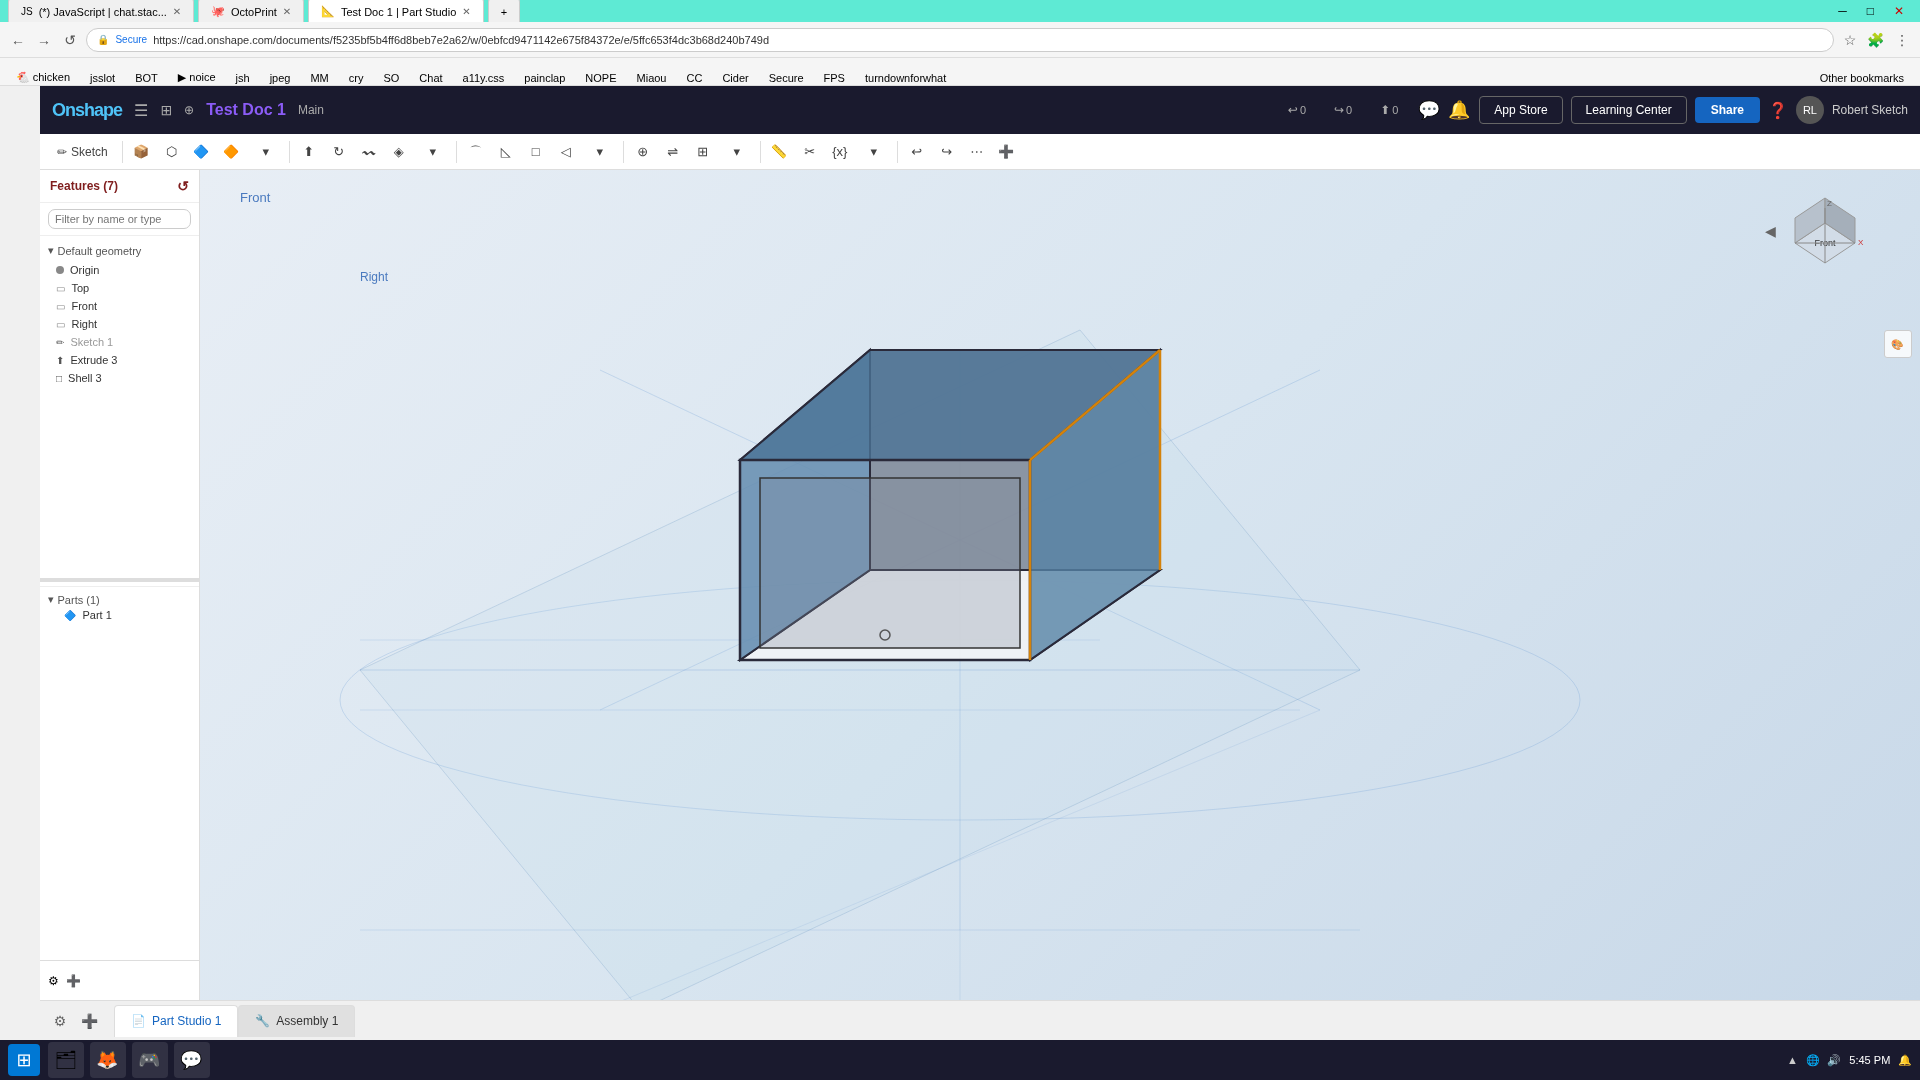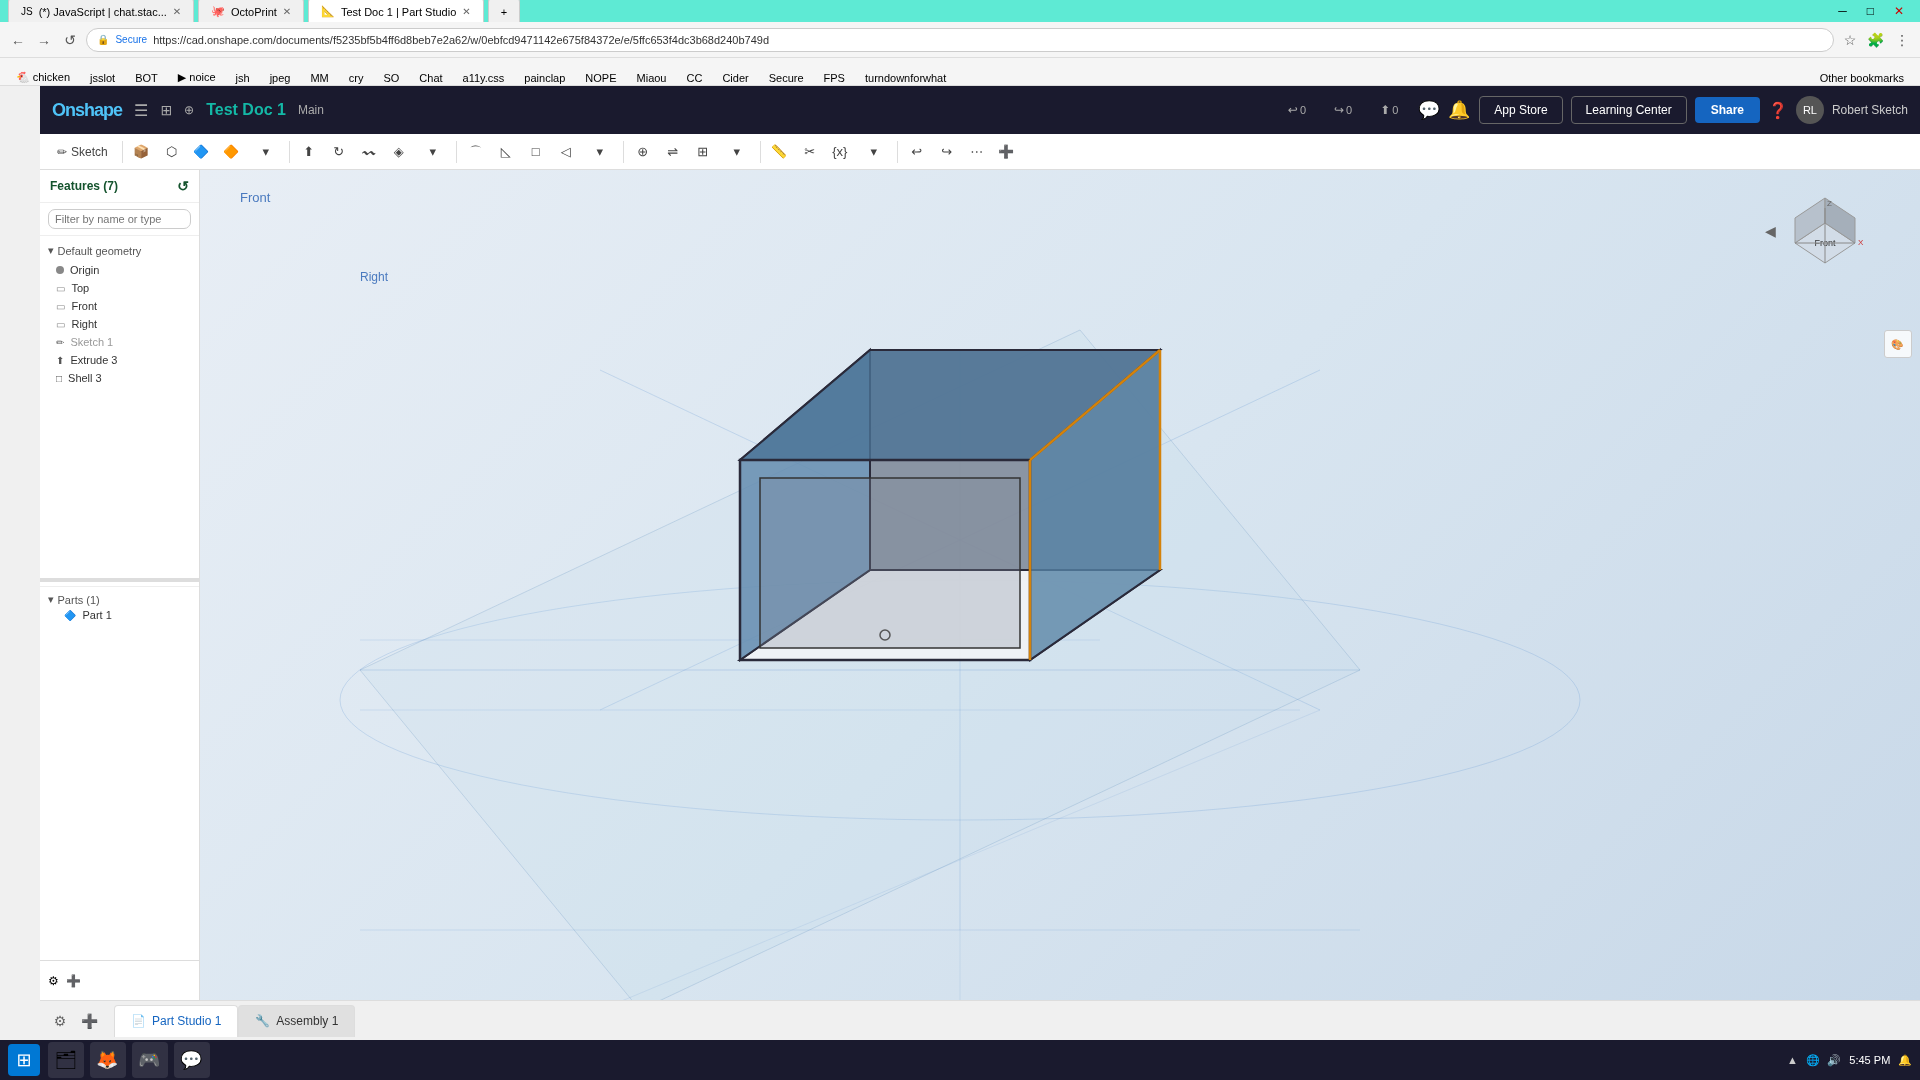--- a/index.html
+++ b/index.html
@@ -84,21 +84,21 @@
       color: white;
     }
     .onshape-logo {
       font-size: 18px;
       font-weight: bold;
       color: #4fc3f7;
       letter-spacing: -1px;
     }
     .hamburger { font-size: 16px; cursor: pointer; color: #aaa; }
     .grid-icon { font-size: 14px; cursor: pointer; color: #aaa; }
-    .doc-title { font-size: 16px; font-weight: bold; color: #14b8a6; }
+    .doc-title { font-size: 16px; font-weight: bold; color: #8b5cf6; }
     .doc-subtitle { font-size: 12px; color: #aaa; }
     .header-spacer { flex: 1; }
     .header-actions { display: flex; align-items: center; gap: 8px; }
     .app-store-btn {
       padding: 6px 14px;
       background: transparent;
       border: 1px solid #666;
       color: white;
       border-radius: 4px;
       cursor: pointer;
@@ -146,21 +146,21 @@
       background: #fff;
       border-right: 1px solid #ddd;
       display: flex;
       flex-direction: column;
       overflow: hidden;
     }
     .features-header {
       padding: 8px 10px;
       font-size: 12px;
       font-weight: bold;
-      color: #14532d;
+      color: #7f1d1d;
       display: flex;
       align-items: center;
       justify-content: space-between;
       border-bottom: 1px solid #eee;
     }
     .features-filter {
       padding: 6px 8px;
       border-bottom: 1px solid #eee;
     }
     .features-filter input {

